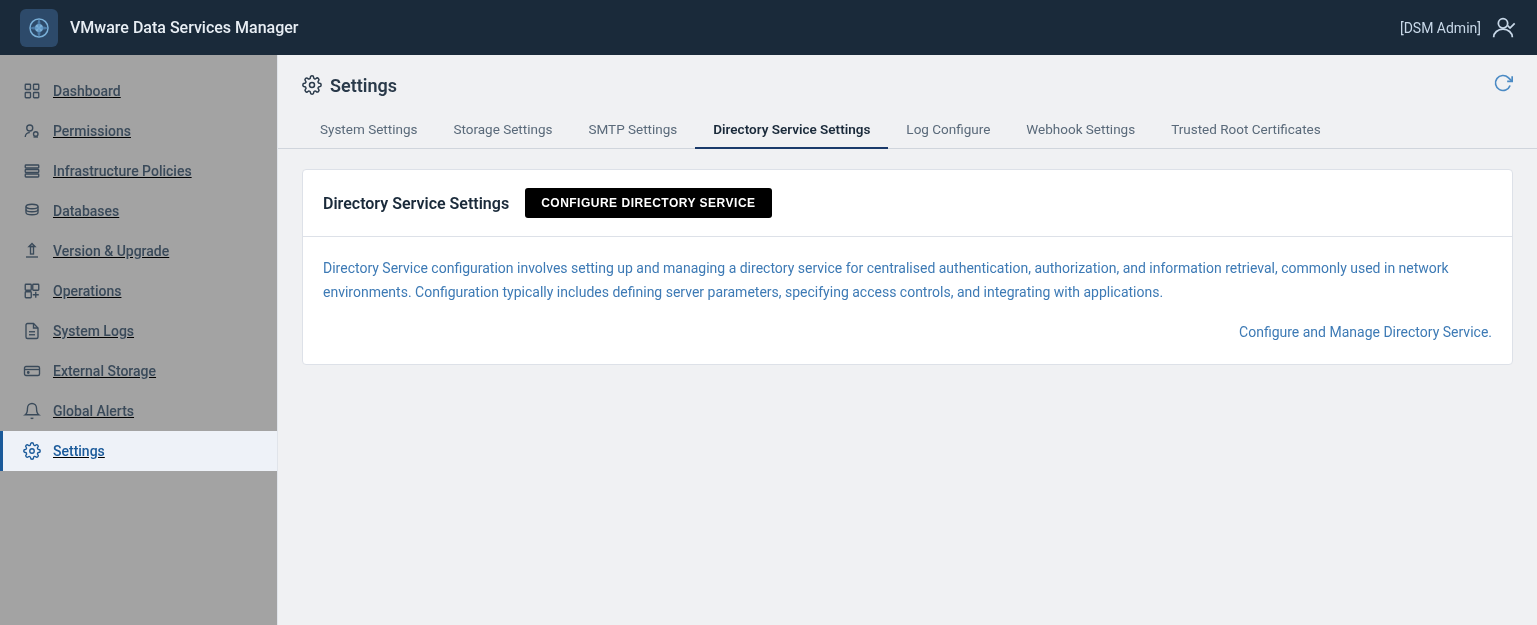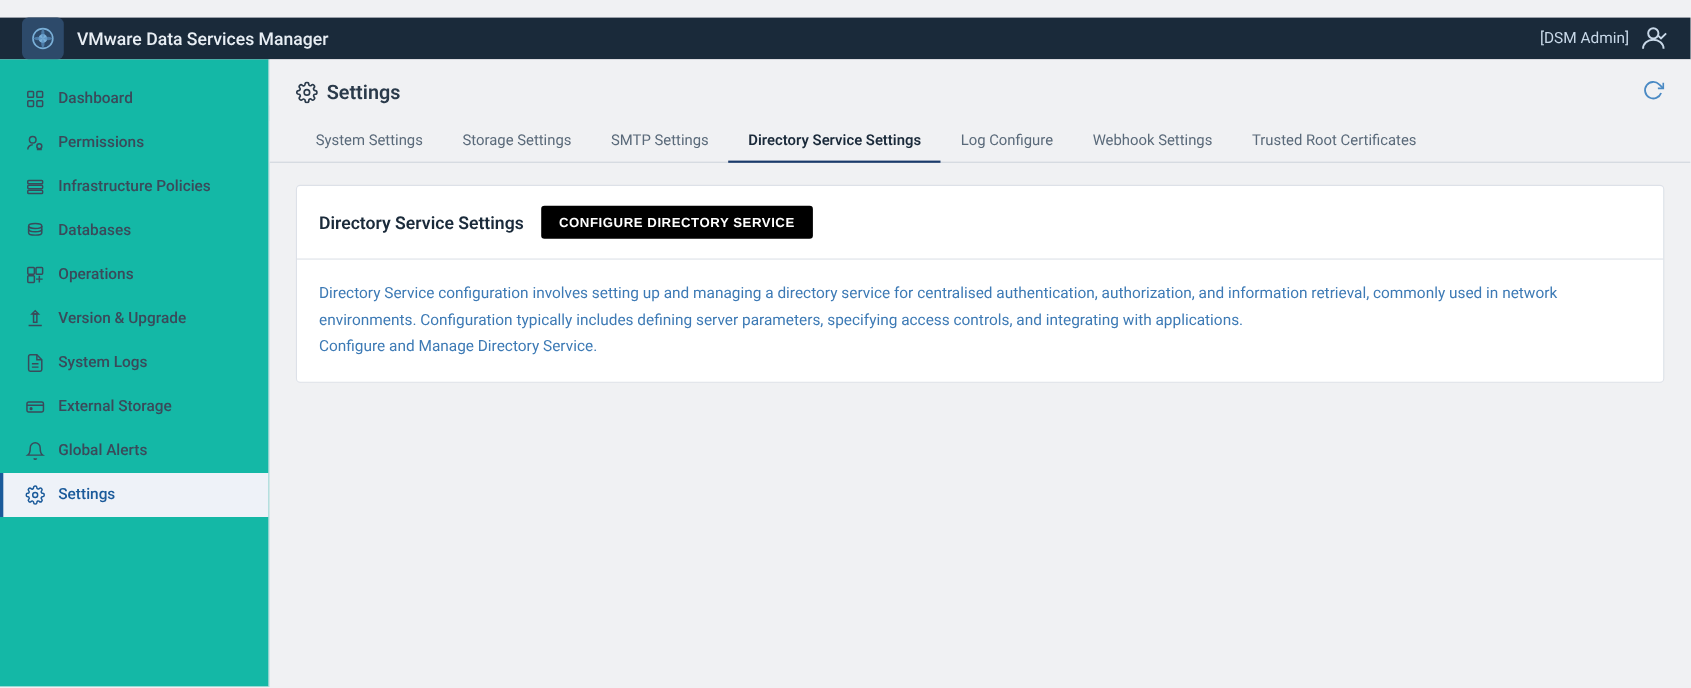--- a/index.html
+++ b/index.html
@@ -1,49 +1,49 @@
 <!DOCTYPE html>
 <html><head>
   <meta charset="utf-8">
   <style>
     * { box-sizing: border-box; margin: 0; padding: 0; }
     body { font-family: -apple-system, BlinkMacSystemFont, 'Segoe UI', Roboto, sans-serif; background: #f0f1f3; height: 625px; overflow: hidden; }
 
     
     .topbar {
       background: #1a2a3a;
-      height: 38px;
+      height: 55px;
       display: flex;
       align-items: center;
       padding: 0 20px;
       justify-content: space-between;
-      margin-top: 16px;
     }
     .topbar-left { display: flex; align-items: center; gap: 12px; }
     .topbar-logo {
       width: 38px; height: 38px;
       background: #2d4a6a;
       border-radius: 6px;
       display: flex; align-items: center; justify-content: center;
     }
     .topbar-logo svg { width: 24px; height: 24px; }
     .topbar-title { color: #e8eef4; font-size: 16px; font-weight: 500; }
     .topbar-right { display: flex; align-items: center; gap: 8px; color: #c8d8e8; font-size: 14px; }
     .topbar-user-icon { width: 28px; height: 28px; }
 
     
     .layout { display: flex; height: calc(625px - 55px); }
 
     
     .sidebar {
-      width: 245px;
-      background: #14b8a6;
+      width: 278px;
+      background: #a3a3a3;
       border-right: 1px solid #e0e4ea;
       padding: 16px 0;
       flex-shrink: 0;
+      text-decoration: underline;
     }
     .sidebar-item {
       display: flex; align-items: center; gap: 12px;
       padding: 11px 20px;
       cursor: pointer;
       color: #3a4a5a;
       font-size: 14px;
       font-weight: 500;
       border-left: 3px solid transparent;
     }
@@ -206,35 +206,35 @@
       <svg viewBox="0 0 24 24" fill="none" stroke="currentColor" stroke-width="1.8">
         <ellipse cx="12" cy="6" rx="8" ry="3"></ellipse>
         <path d="M4 6v4c0 1.7 3.6 3 8 3s8-1.3 8-3V6"></path>
         <path d="M4 10v4c0 1.7 3.6 3 8 3s8-1.3 8-3v-4"></path>
       </svg>
       <span>Databases</span>
     </div>
 
     <div class="sidebar-item">
       <svg viewBox="0 0 24 24" fill="none" stroke="currentColor" stroke-width="1.8">
+        <path d="M12 2l4 4H8l4-4z"></path>
+        <rect x="10" y="6" width="4" height="10"></rect>
+        <path d="M4 20h16"></path>
+      </svg>
+      <span>Version &amp; Upgrade</span>
+    </div>
+
+    <div class="sidebar-item">
+      <svg viewBox="0 0 24 24" fill="none" stroke="currentColor" stroke-width="1.8">
         <rect x="3" y="3" width="8" height="8" rx="1"></rect>
         <rect x="13" y="3" width="8" height="8" rx="1"></rect>
         <rect x="3" y="13" width="8" height="8" rx="1"></rect>
         <path d="M13 17h8M17 13v8"></path>
       </svg>
       <span>Operations</span>
-    </div>
-
-    <div class="sidebar-item">
-      <svg viewBox="0 0 24 24" fill="none" stroke="currentColor" stroke-width="1.8">
-        <path d="M12 2l4 4H8l4-4z"></path>
-        <rect x="10" y="6" width="4" height="10"></rect>
-        <path d="M4 20h16"></path>
-      </svg>
-      <span>Version &amp; Upgrade</span>
     </div>
 
     <div class="sidebar-item">
       <svg viewBox="0 0 24 24" fill="none" stroke="currentColor" stroke-width="1.8">
         <path d="M14 2H6a2 2 0 0 0-2 2v16a2 2 0 0 0 2 2h12a2 2 0 0 0 2-2V8z"></path>
         <polyline points="14 2 14 8 20 8"></polyline>
         <line x1="8" y1="13" x2="16" y2="13"></line>
         <line x1="8" y1="17" x2="16" y2="17"></line>
       </svg>
       <span>System Logs</span>
@@ -314,21 +314,21 @@
 
       <div class="section-header">
         <span class="section-title">Directory Service Settings</span>
         <button class="configure-btn">CONFIGURE DIRECTORY SERVICE</button>
       </div>
 
       <div class="description">
         <p>
           <span>Directory Service configuration involves setting up and managing a directory service for centralised authentication, authorization, and information retrieval, commonly used in network environments. Configuration typically includes defining server parameters, specifying access controls, and integrating with applications.</span>
         </p>
-        <p style="margin-top: 0;">
+        <p style="margin-top: 16px; text-align: right;">
           <a href="#" style="color: #3d7ab5; text-decoration: none;">Configure and Manage Directory Service.</a>
         </p>
       </div>
 
     </div>
 
   </div>
 </div>
 
 </body></html>

